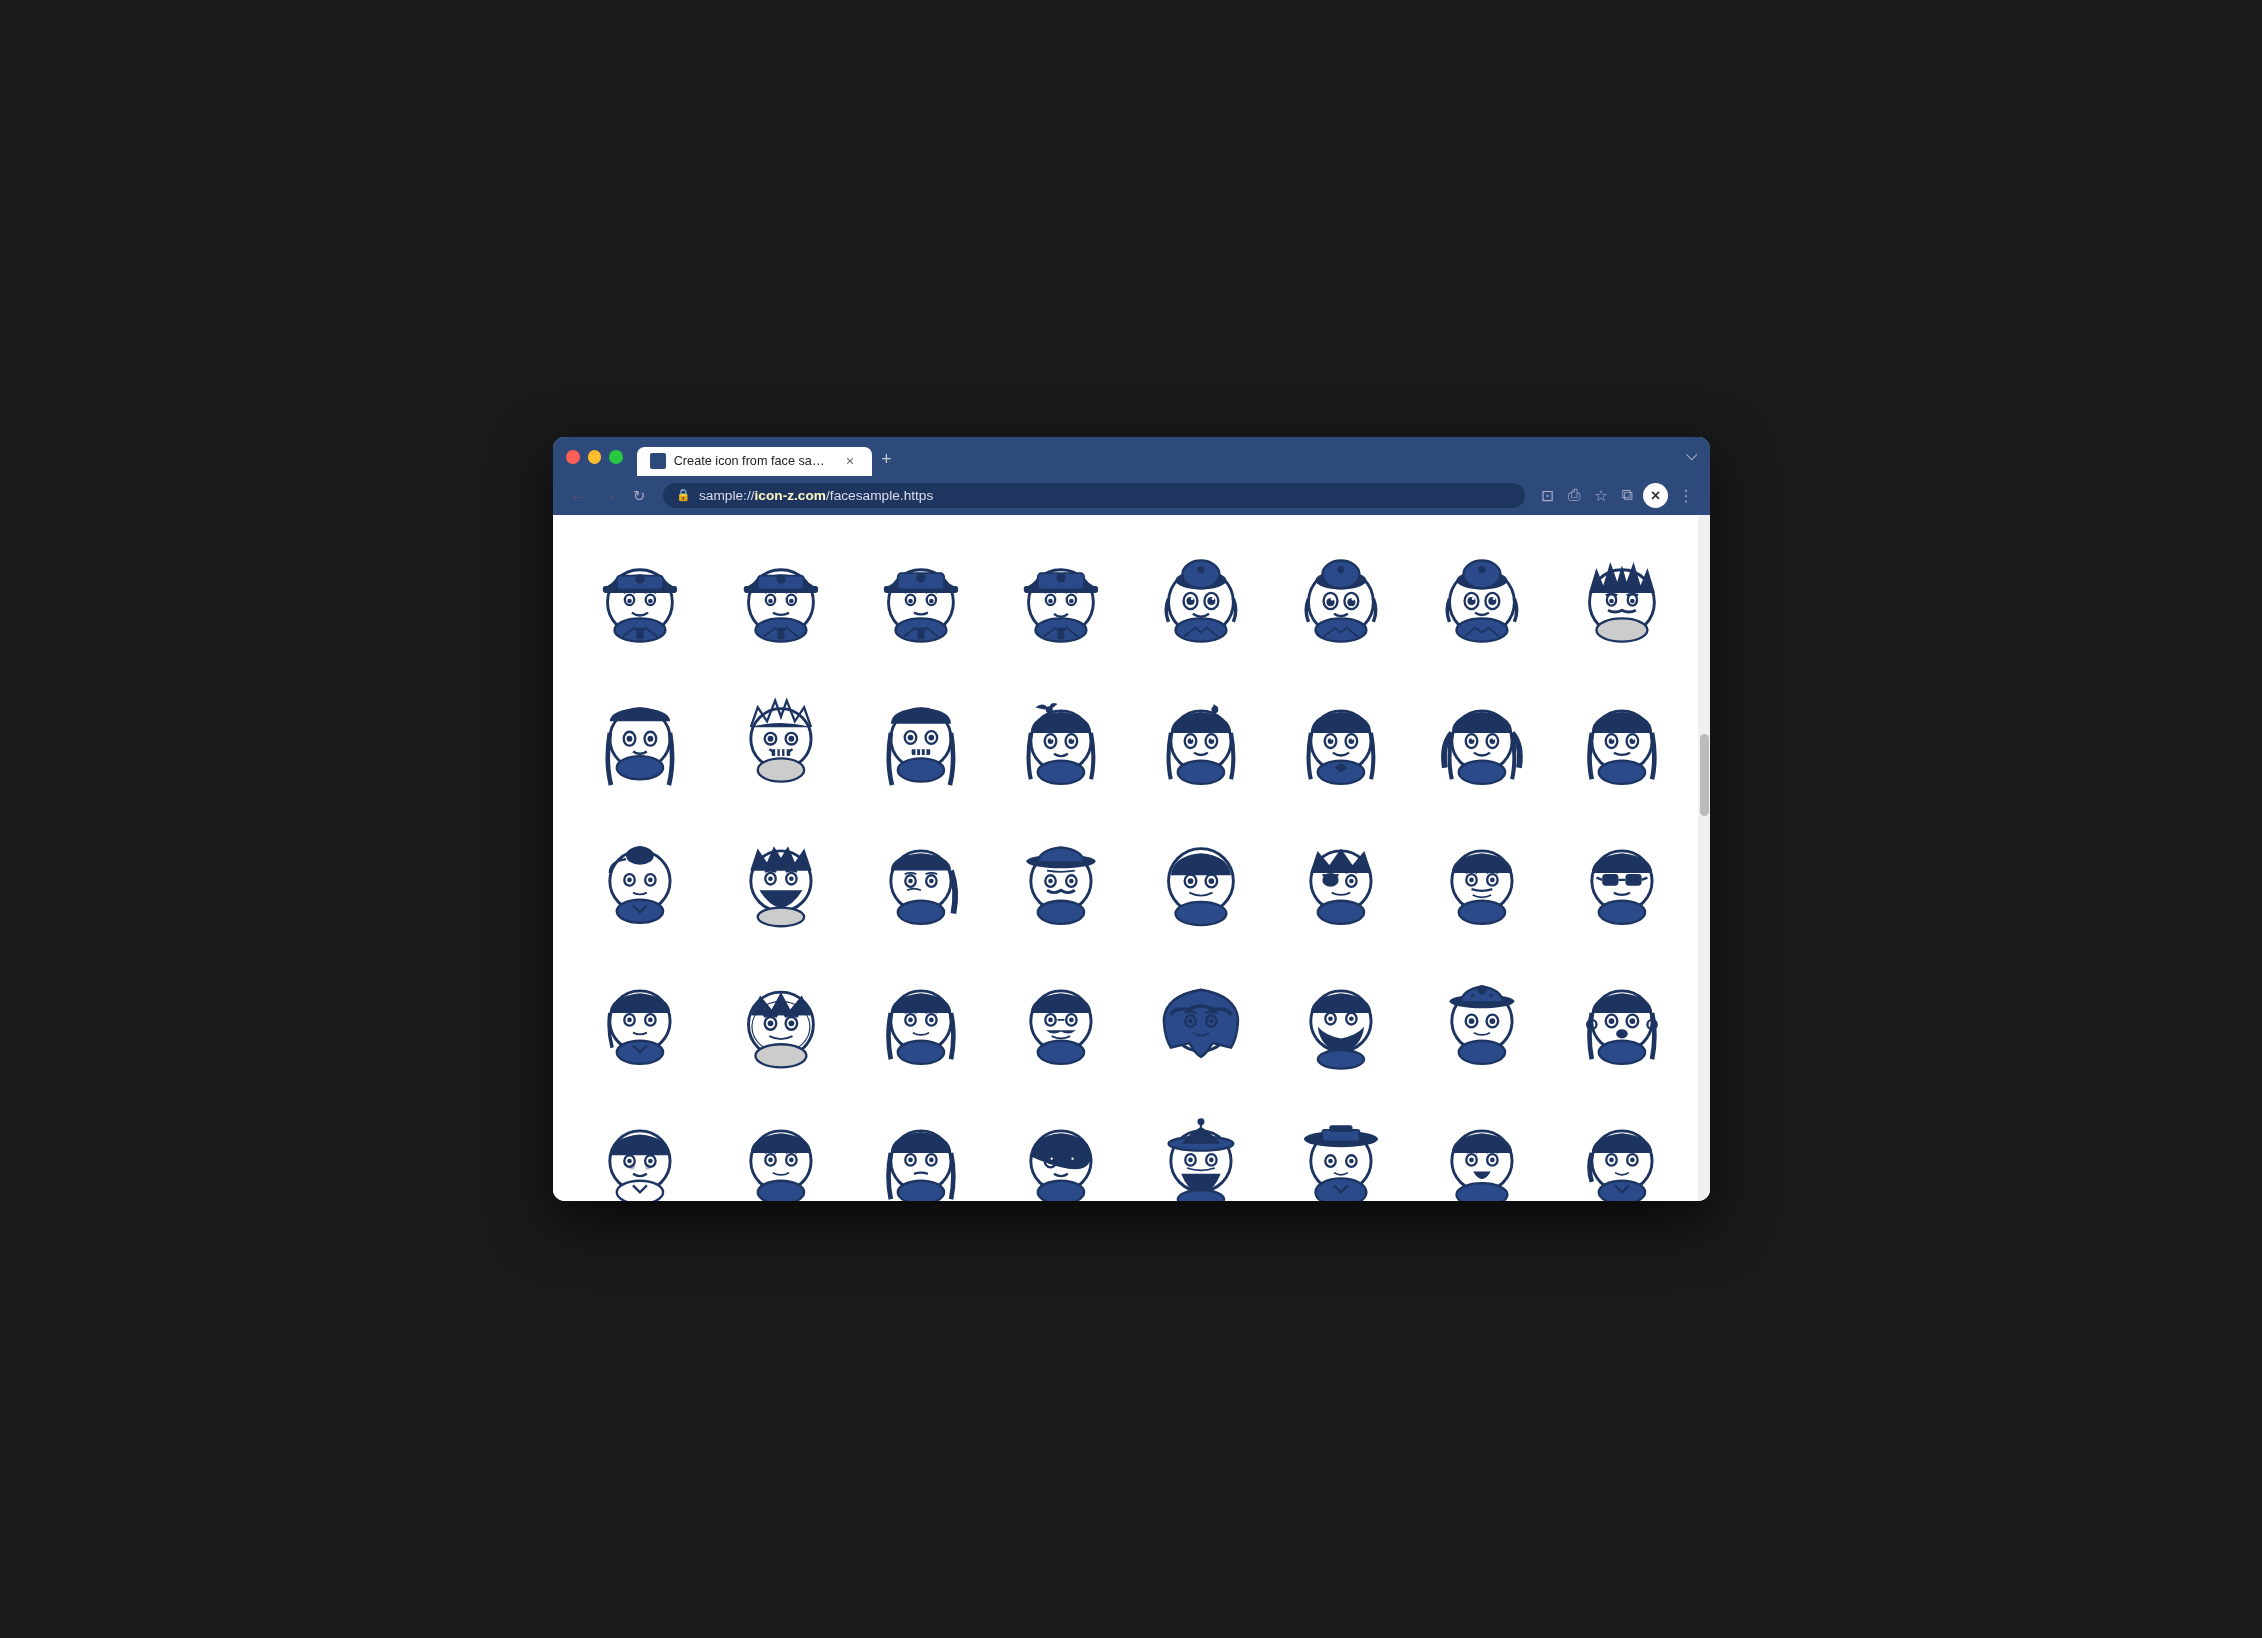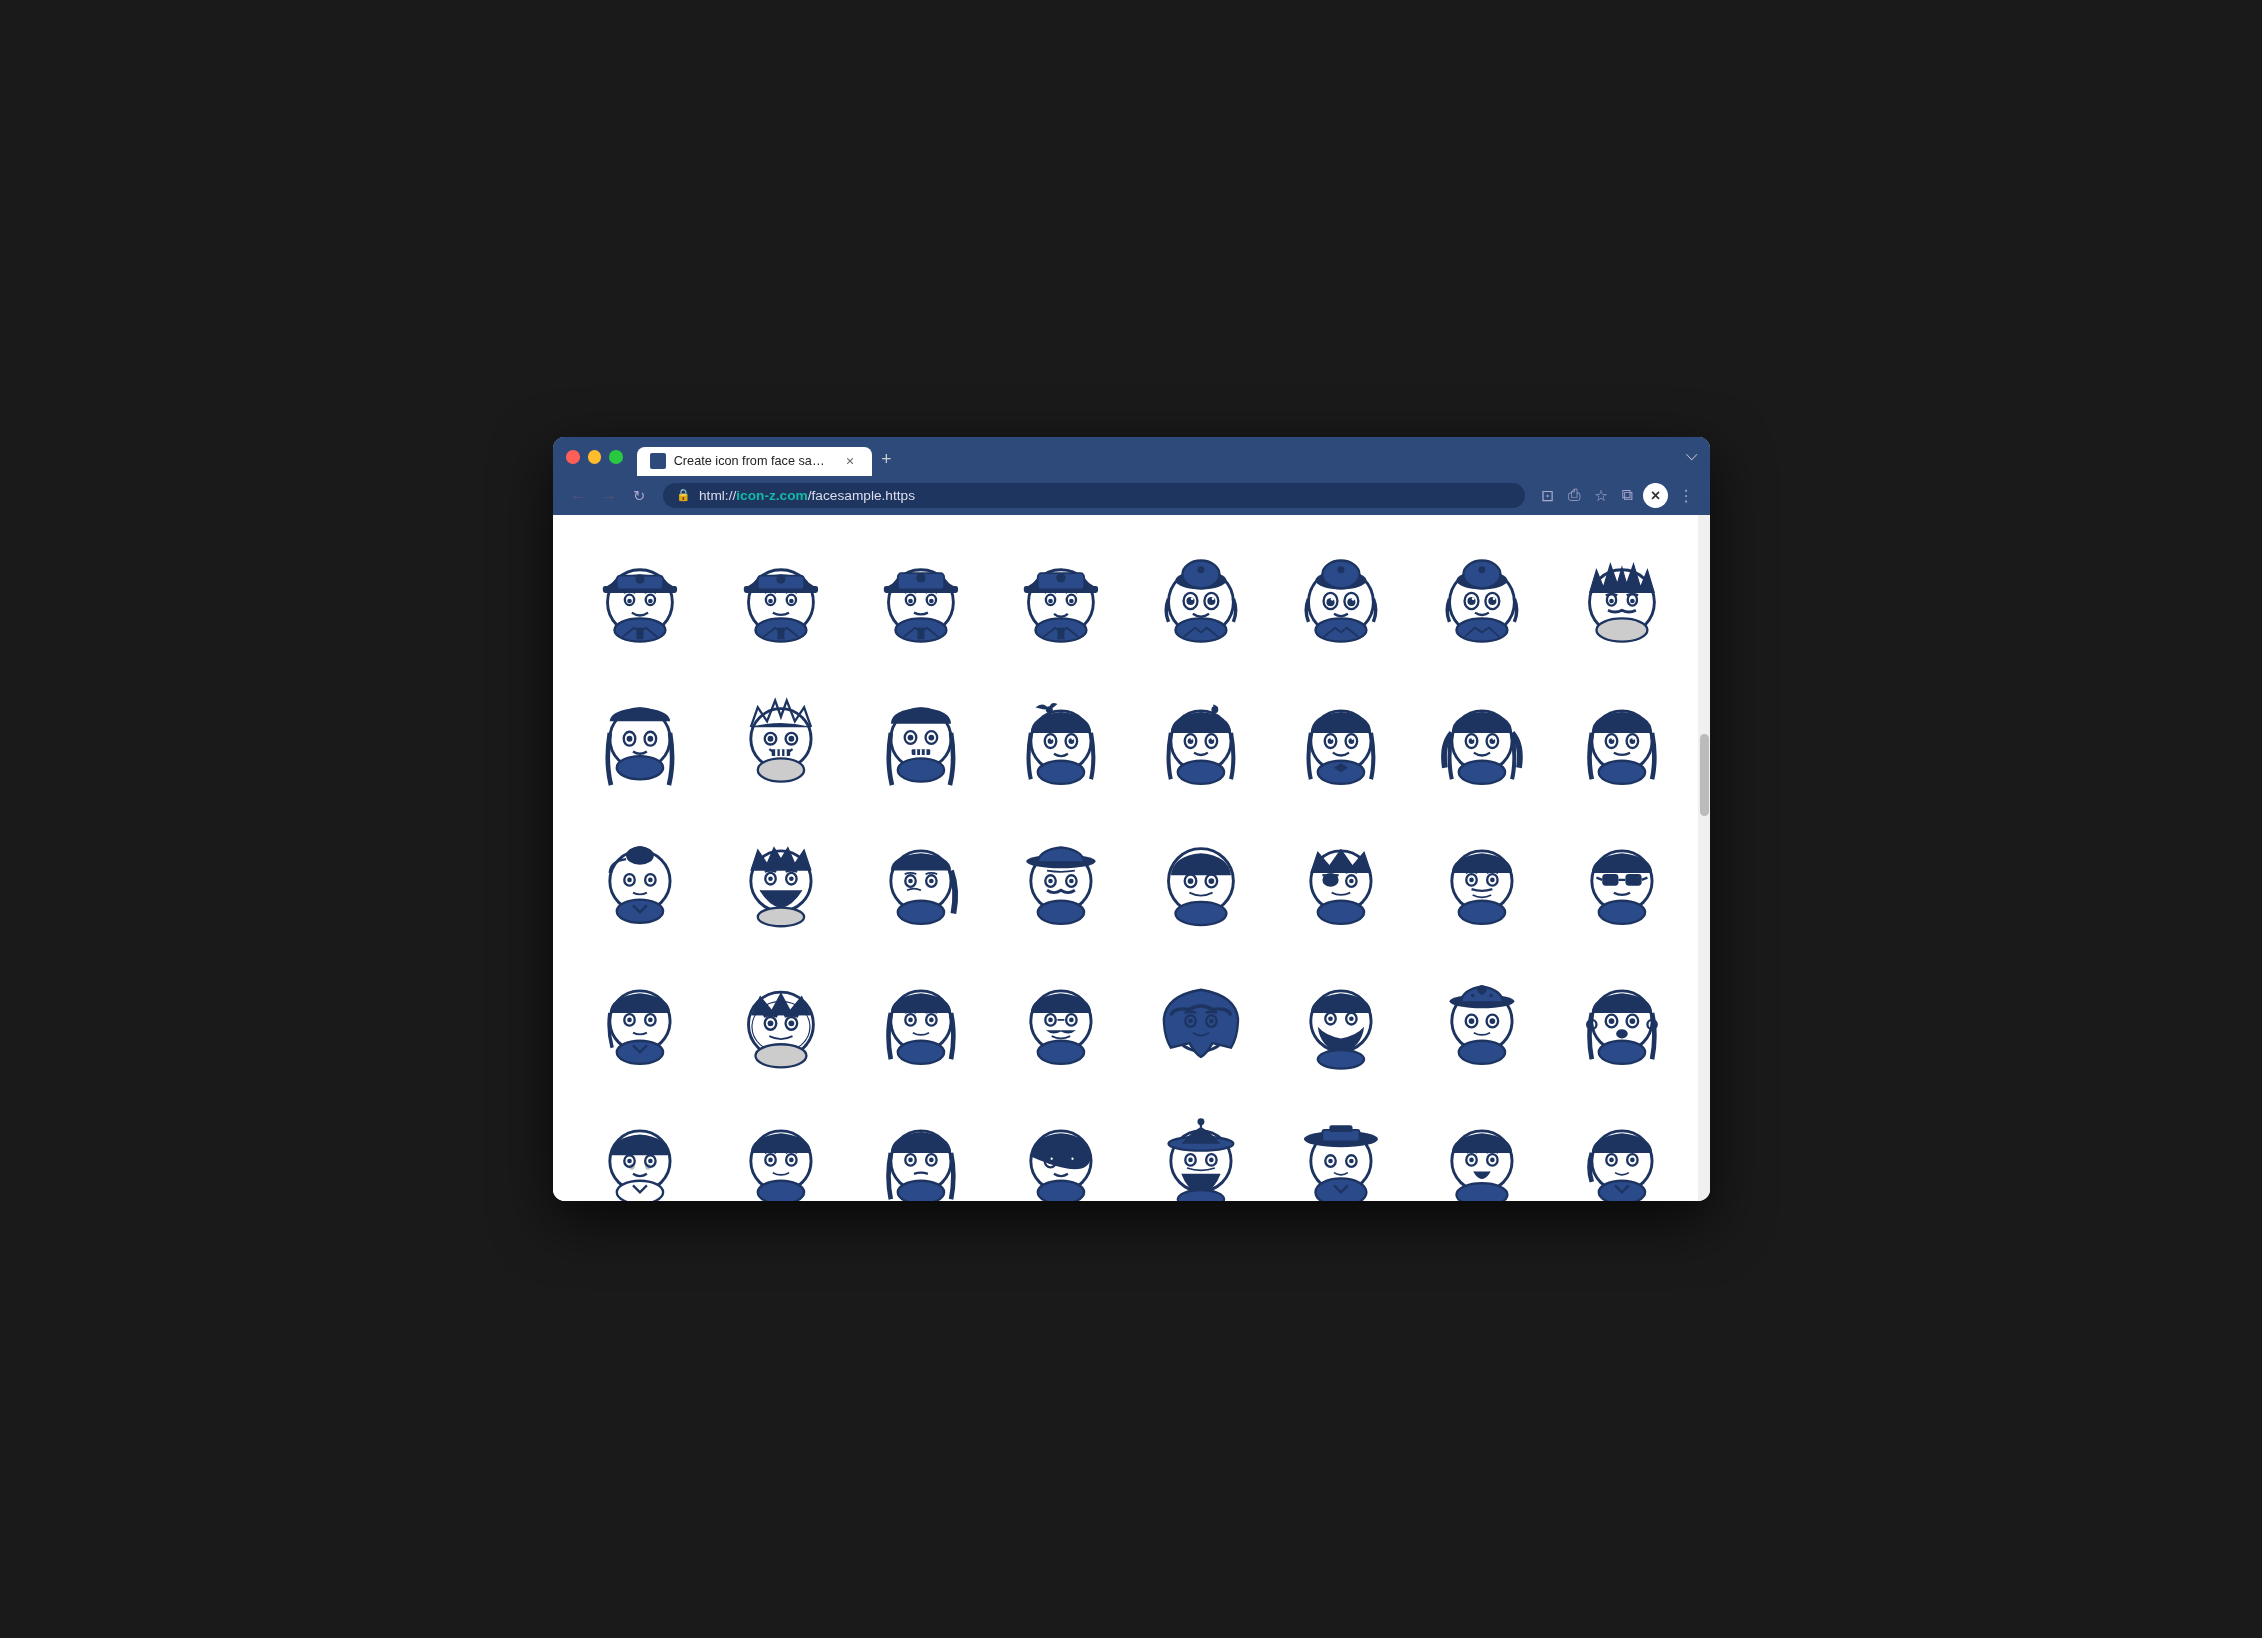--- a/index.html
+++ b/index.html
@@ -137,21 +137,21 @@
     .lock-icon {
       color: #aac;
       font-size: 11.8px;
     }
     .address-text {
       color: #dde;
       font-size: 13.7px;
       flex: 1;
     }
     .address-text strong {
-      color: #14b8a6;
+      color: #fef9c3;
     }
     .toolbar-icons {
       display: flex;
       align-items: center;
       gap: 5.9px;
     }
     .toolbar-icon-btn {
       background: transparent;
       border: none;
       color: #aac;
@@ -242,21 +242,21 @@
       </div>
       <div class="tab-menu">⌵</div>
     </div>
     <div class="top-bar-row">
       <button class="nav-btn disabled">←</button>
       <button class="nav-btn disabled">→</button>
       <button class="refresh-btn">↻</button>
       <div class="address-bar">
         <span class="lock-icon">🔒</span>
         <span class="address-text">
-          <span>html://</span><strong>icon-z.com</strong><span>/facesample.https</span>
+          <span>sample://</span><strong>icon-z.com</strong><span>/facesample.https</span>
         </span>
       </div>
       <div class="toolbar-icons">
         <button class="toolbar-icon-btn">⊡</button>
         <button class="toolbar-icon-btn">⎙</button>
         <button class="toolbar-icon-btn">☆</button>
         <button class="toolbar-icon-btn">⧉</button>
         <button class="x-btn">✕</button>
         <button class="toolbar-icon-btn">⋮</button>
       </div>

